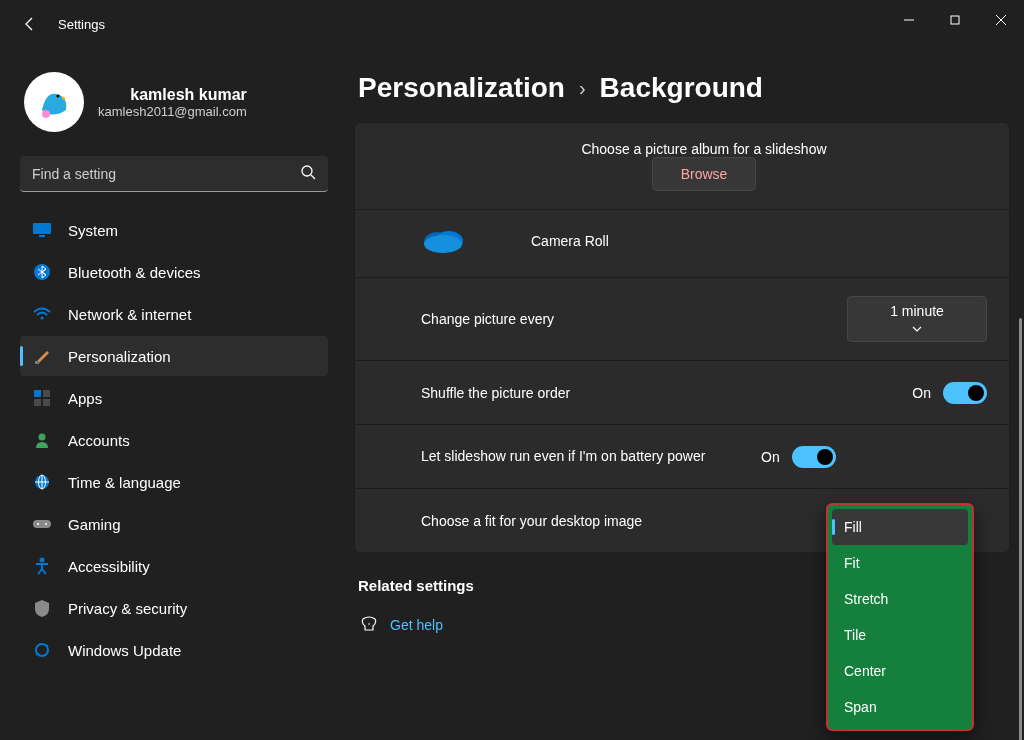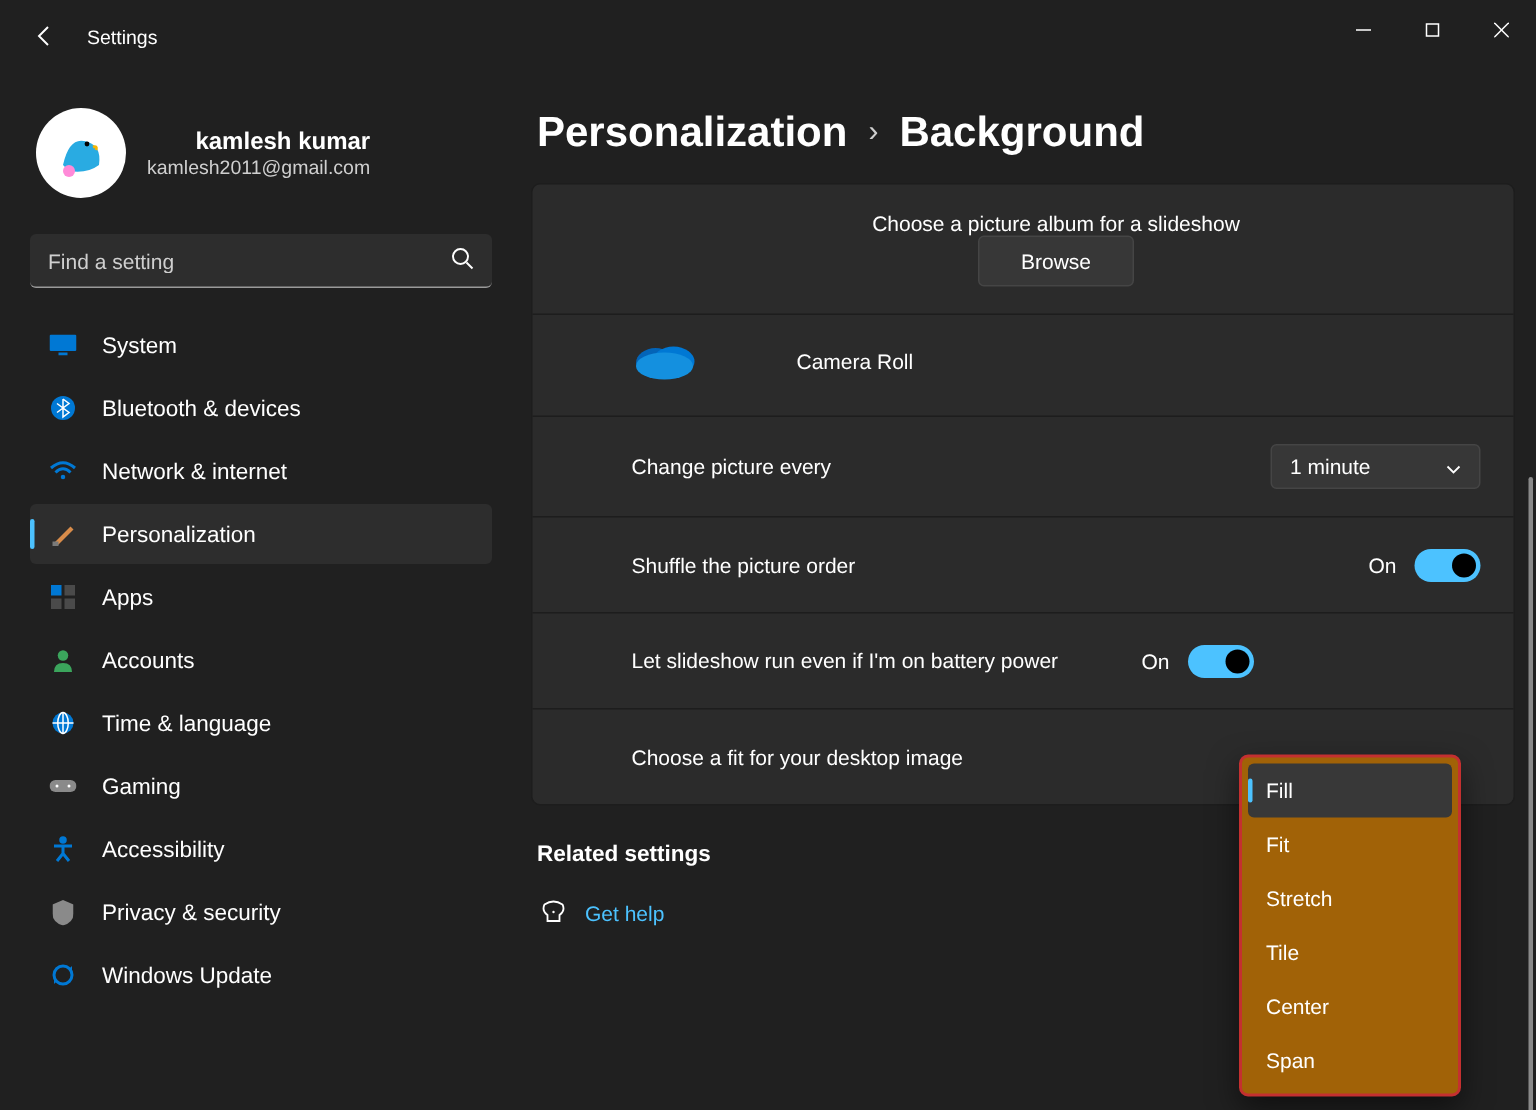--- a/index.html
+++ b/index.html
@@ -64,26 +64,26 @@
   }
   .row {
     display:flex; align-items:center; padding:18px 22px 18px 66px;
     border-top:1px solid #1d1d1d; position:relative; min-height:64px;
   }
   .row:first-child { border-top:none;flex-direction:column; }
   .rowlabel { flex:1; color:#ffffff; font-size:14px; }
   .rowlabel.wrap { max-width: 340px; line-height:1.4; }
   .btn {
     background:#373737; border:1px solid #454545; border-radius:4px;
-    padding:8px 28px; font-size:14px; color:#ffffff;
+    padding:8px 28px; font-size:14px; color:#fca5a5;
   }
   .select {
     background:#373737; border:1px solid #454545; border-radius:4px;
     padding:6px 12px; font-size:14px; color:#fff; width:140px;
-    display:flex; align-items:center; justify-content:space-between;
+    display:flex; align-items:center; justify-content:space-between;flex-direction:column;
   }
   .tog { display:flex; align-items:center; gap:12px; }
   .toglabel { font-size:14px; }
   .switch {
     width:44px; height:22px; background:#4cc2ff; border-radius:11px;
     position:relative;
   }
   .switch::after {
     content:""; position:absolute; right:3px; top:3px;
     width:16px; height:16px; background:#000; border-radius:50%;
@@ -101,21 +101,21 @@
     border:2px solid #fff;
   }
   .contrast-text .ct1 { font-size:14px; }
   .contrast-text .ct2 { font-size:12px; color:#9e9e9e; margin-top:2px; }
   .contrast-row .chev { margin-left:auto; }
   .helplink { display:flex; align-items:center; gap:12px; margin-top:22px; padding-left:6px; }
   .helplink a { color:#4cc2ff; text-decoration:none; font-size:14px; }
   .helpicon { width:18px; height:18px; }
   .dropdown {
     position:absolute; right:50px; top:455px; width:148px;
-    background:#a16207; border-radius:6px;
+    background:#15803d; border-radius:6px;
     border:2px solid #c43030; padding:4px 0;
     box-shadow: 0 8px 20px rgba(0,0,0,.5);
   }
   .ddopt {
     padding:10px 16px; font-size:14px; position:relative;
   }
   .ddopt.sel { background:#383838; border-radius:4px; margin:0 4px; padding:10px 12px; }
   .ddopt.sel::before {
     content:""; position:absolute; left:0; top:10px; bottom:10px;
     width:3px; background:#4cc2ff; border-radius:2px;

